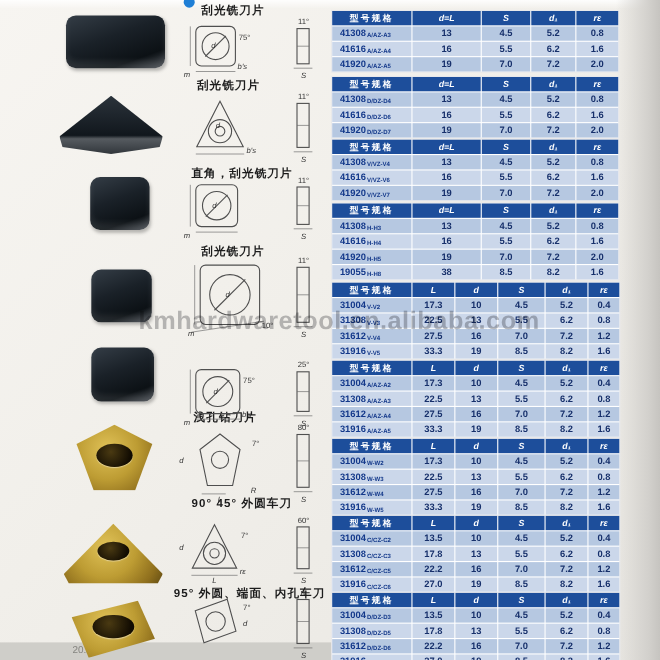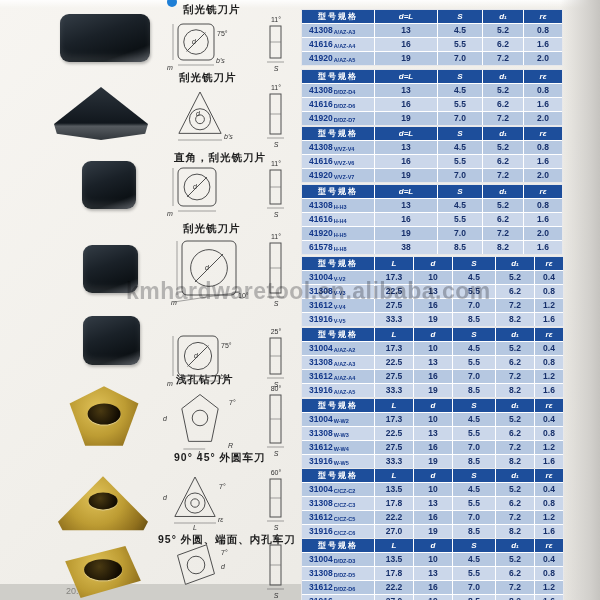--- a/index.html
+++ b/index.html
@@ -266,21 +266,21 @@
         <div class="td model" style="background: rgb(203, 215, 234);"><span>41616</span><span class="sfx">H-H4</span></div>
         <div class="td" style="background: rgb(203, 215, 234);">16</div>
         <div class="td" style="background: rgb(203, 215, 234);">5.5</div>
         <div class="td" style="background: rgb(203, 215, 234);">6.2</div>
         <div class="td" style="background: rgb(203, 215, 234);">1.6</div>
         <div class="td model" style="background: rgb(182, 200, 225);"><span>41920</span><span class="sfx">H-H5</span></div>
         <div class="td" style="background: rgb(182, 200, 225);">19</div>
         <div class="td" style="background: rgb(182, 200, 225);">7.0</div>
         <div class="td" style="background: rgb(182, 200, 225);">7.2</div>
         <div class="td" style="background: rgb(182, 200, 225);">2.0</div>
-        <div class="td model" style="background: rgb(203, 215, 234);"><span>61578</span><span class="sfx">H-H8</span></div>
+        <div class="td model" style="background: rgb(203, 215, 234);"><span>19055</span><span class="sfx">H-H8</span></div>
         <div class="td" style="background: rgb(203, 215, 234);">38</div>
         <div class="td" style="background: rgb(203, 215, 234);">8.5</div>
         <div class="td" style="background: rgb(203, 215, 234);">8.2</div>
         <div class="td" style="background: rgb(203, 215, 234);">1.6</div>
       </div>
       <div class="spec-table" style="left: 302px; top: 257px; grid-template-columns: 72px 38px 38px 42px 38px 28px;">
         <div class="th model-h">型号规格</div>
         <div class="th">L</div>
         <div class="th">d</div>
         <div class="th">S</div>

